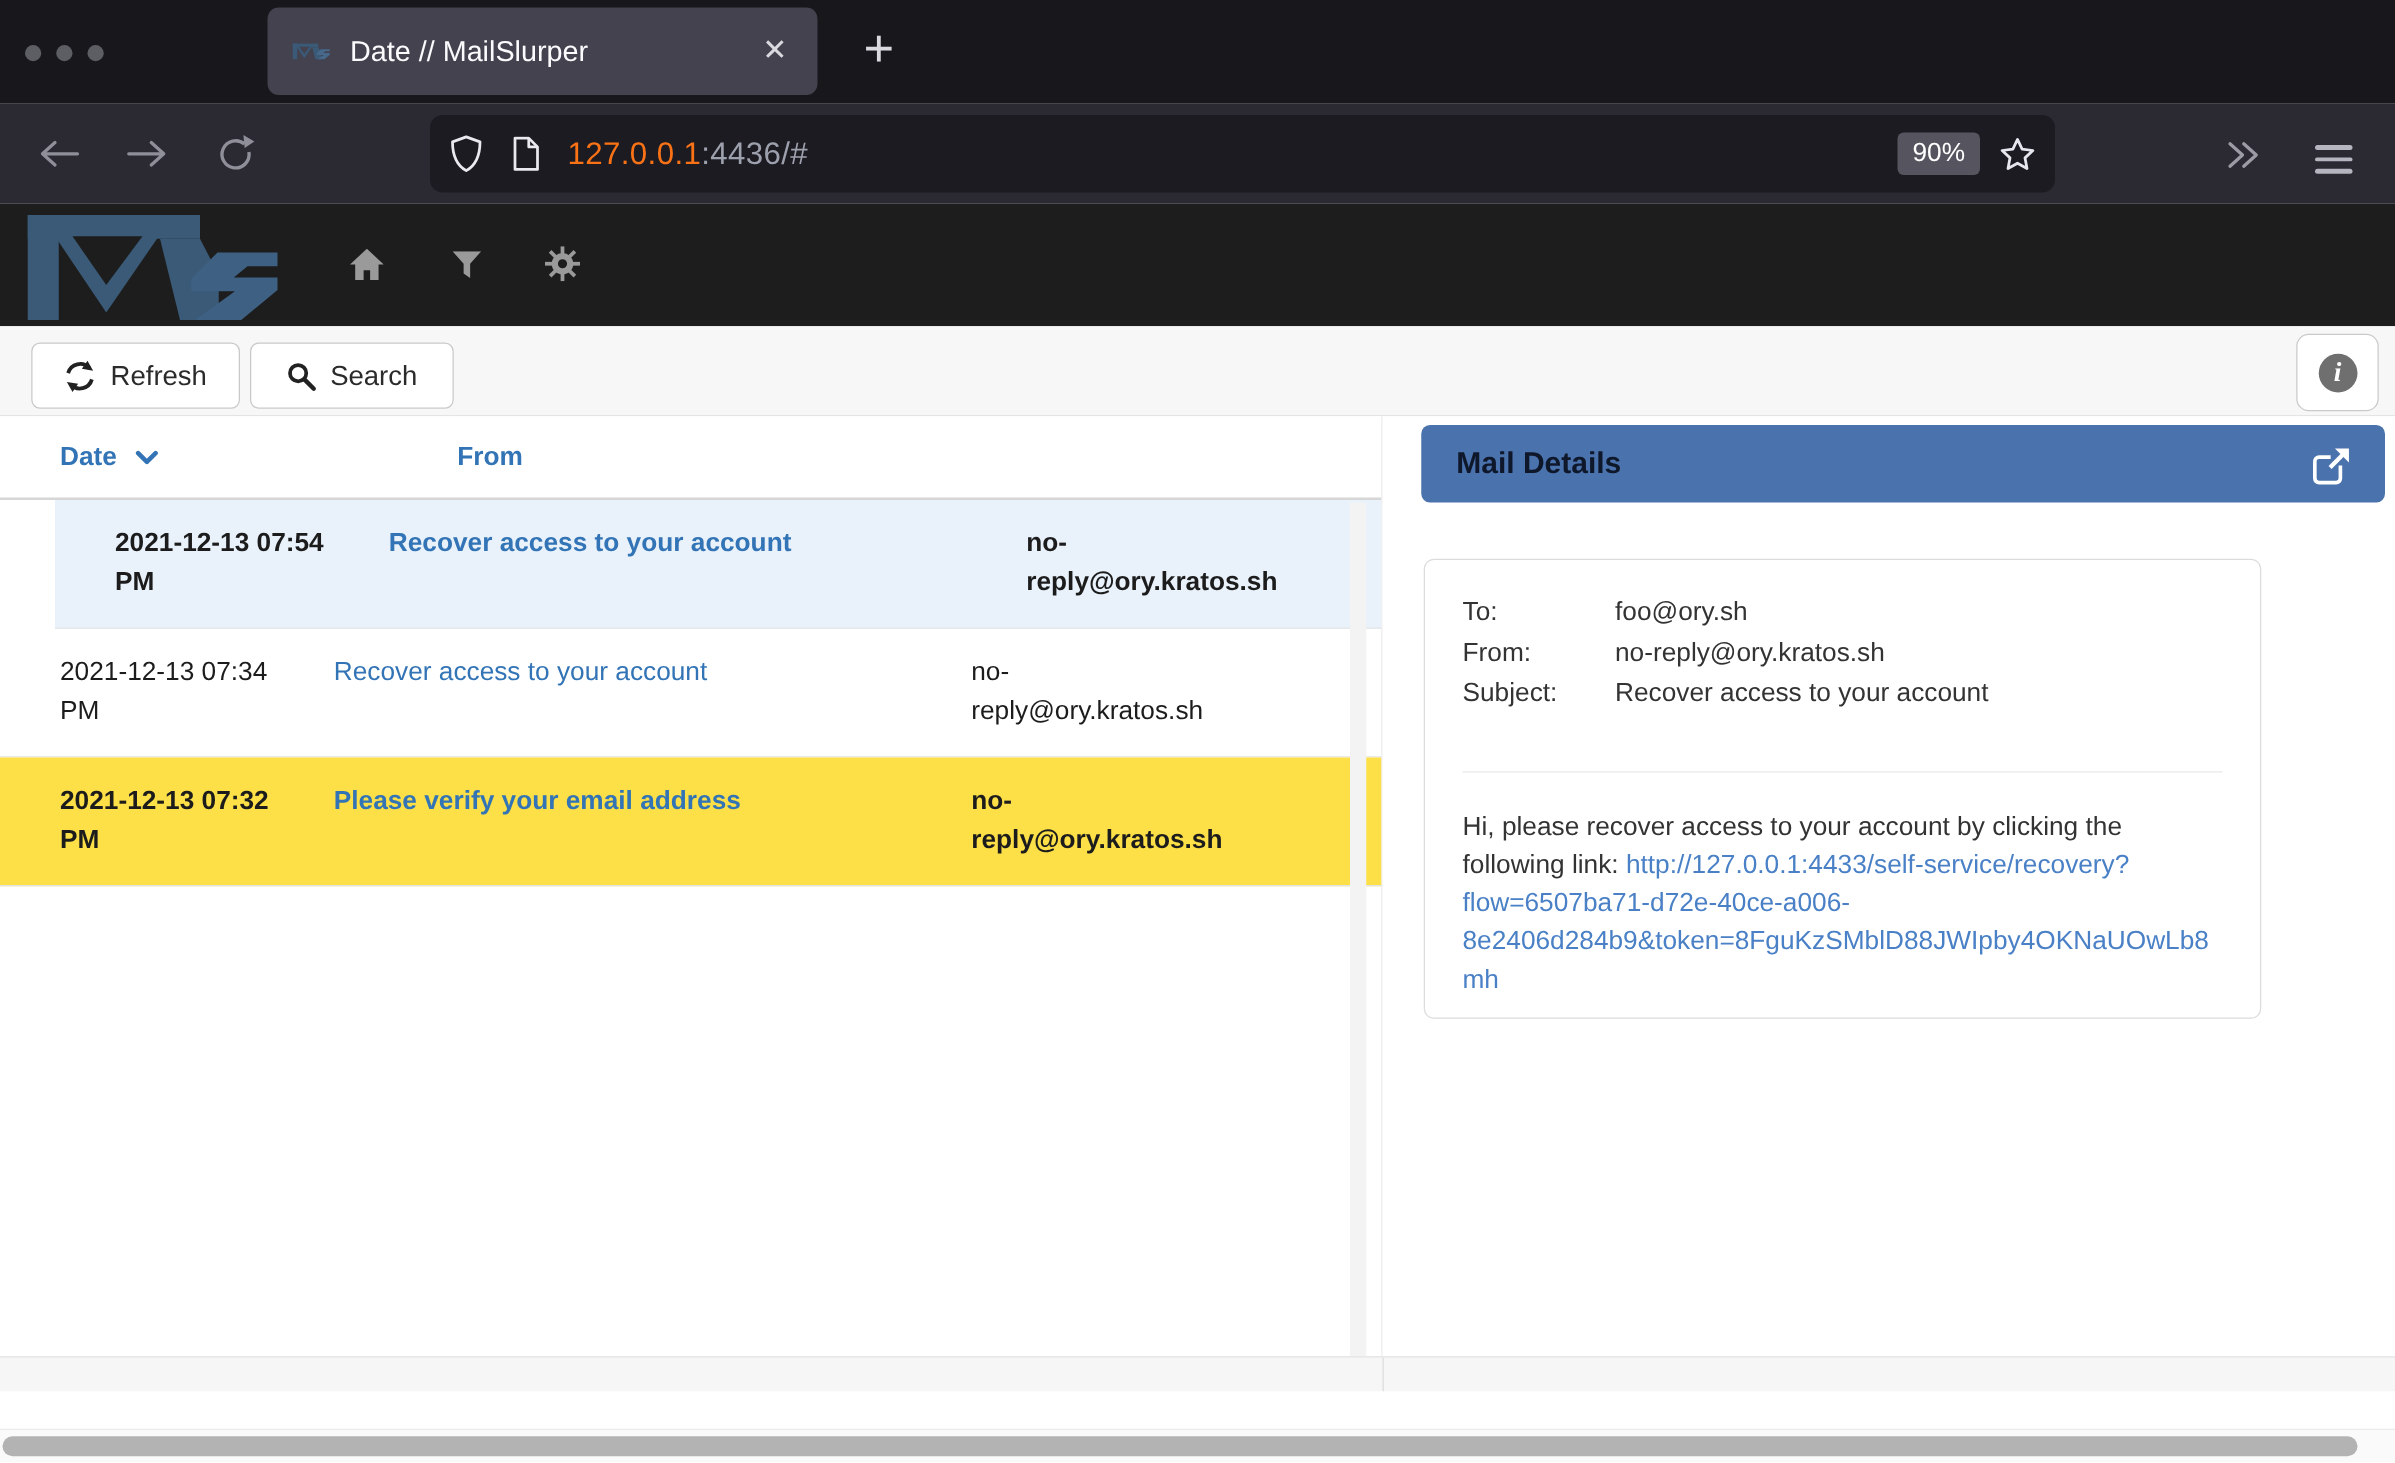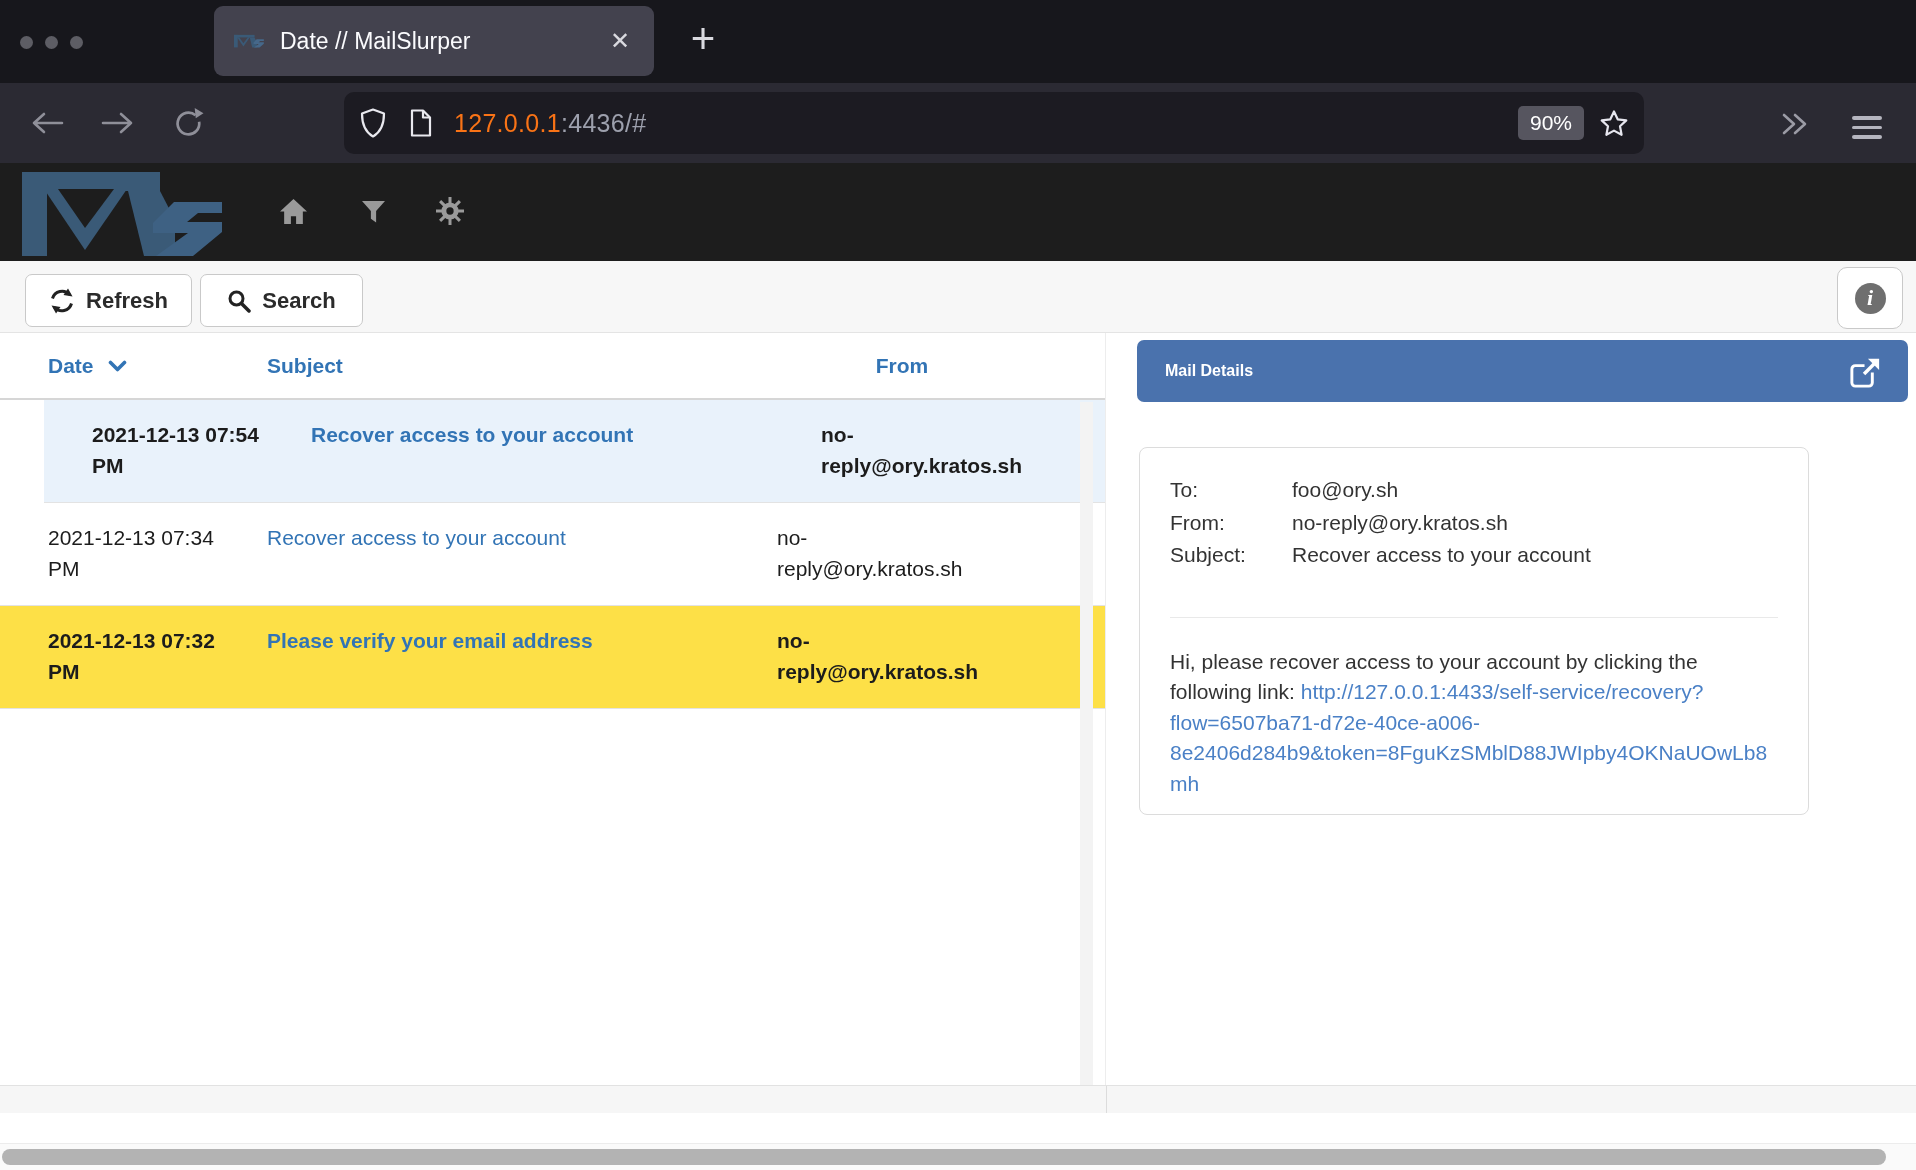--- a/index.html
+++ b/index.html
@@ -34,21 +34,21 @@
   .appheader { position:relative; height:98px; background:#1d1d1d; }
   .logo { position:absolute; left:22px; top:5px; }
   .hdr-icon { position:absolute; top:36px; }
   .hdr-home { left:280px; }
   .hdr-filter { left:362px; top:38px; }
   .hdr-gear { left:436px; top:34px; }
 
   
   .apptoolbar { position:relative; height:72px; background:#f7f7f7; border-bottom:1px solid #e4e4e4; }
   .btn { position:absolute; top:13px; height:53px; background:#fff; border:1px solid #c9c9c9; border-radius:7px;
-         display:flex; align-items:center; justify-content:center; gap:11px; font-size:22px; color:#2b2b2b;font-weight:bold; }
+         display:flex; align-items:center; justify-content:center; gap:11px; font-size:22px; color:#2b2b2b; }
   .btn-refresh { left:25px; width:167px; }
   .btn-search { left:200px; width:163px; }
   .btn-info { position:absolute; top:6px; right:13px; width:66px; height:62px; background:#fff;
               border:1px solid #c9c9c9; border-radius:10px; display:flex; align-items:center; justify-content:center; }
   .info-circle { width:31px; height:31px; border-radius:50%; background:#6f6f6f; color:#fff;
                  font-family:"Liberation Serif", serif; font-style:italic; font-weight:bold; font-size:22px;
                  display:flex; align-items:center; justify-content:center; }
 
   
   .content { position:relative; height:752px; background:#fff; }
@@ -66,21 +66,21 @@
   .mrow > div { padding-top:19px; padding-bottom:14px; }
   .mrow .c-date { color:#1c1c1c; padding-right:40px; }
   .mrow .c-subj { color:#3274b5; padding-right:60px; }
   .mrow .c-from { color:#1c1c1c; padding-right:35px; overflow-wrap:anywhere; }
   .mrow.selected { background:#e9f2fb; font-weight:bold;margin-left:44px; }
   .mrow.striped { background:#fde047;font-weight:bold; }
 
   .right-panel { position:absolute; left:1137px; top:0; width:771px; height:752px; }
   .details-header { position:absolute; left:0; top:7px; width:771px; height:62px; background:#4a72ad;
                     border-radius:7px; display:flex; align-items:center; padding:0 24px 0 28px; }
-  .details-title { color:#ffffff; font-size:16px; font-weight:bold; flex:1; }
+  .details-title { color:#0f172a; font-size:24px; font-weight:bold; flex:1; }
   .details-card { position:absolute; left:2px; top:114px; width:670px; height:368px; background:#fff;
                   border:1px solid #dcdcdc; border-radius:8px; padding:26px 30px; font-size:21px; color:#333; }
   .fields { display:grid; grid-template-columns:122px 1fr; row-gap:1px; line-height:31.5px; }
   .card-divider { border:none; border-top:1px solid #e9e9e9; margin-top:46px; }
   .mail-body { margin-top:29px; line-height:30.5px; overflow-wrap:anywhere; }
   .mail-body a { color:#4a80c6; text-decoration:none; }
 
   
   .strip-gray { position:relative; height:28px; background:#f6f6f6; border-top:1px solid #e2e2e2; }
   .strip-div { position:absolute; left:1106px; top:0; width:1px; height:100%; background:#dcdcdc; }
@@ -208,21 +208,20 @@
 <div class="content">
 
   <div class="left-panel">
     <div class="lrow lhead">
       <div class="c-date">
         <span>Date</span>
         <svg viewBox="0 0 19 12" width="19" height="12">
           <path d="M2.5 2.5 L9.5 9.5 L16.5 2.5" stroke="#3274b5" stroke-width="3.6" fill="none" stroke-linecap="round" stroke-linejoin="round"></path>
         </svg>
       </div>
-      <div class="c-subj">Subject</div>
       <div class="c-from">From</div>
     </div>
 
     <div class="lrow mrow selected">
       <div class="c-date">2021-12-13 07:54 PM</div>
       <div class="c-subj">Recover access to your account</div>
       <div class="c-from">no-reply@ory.kratos.sh</div>
     </div>
     <div class="lrow mrow">
       <div class="c-date">2021-12-13 07:34 PM</div>

